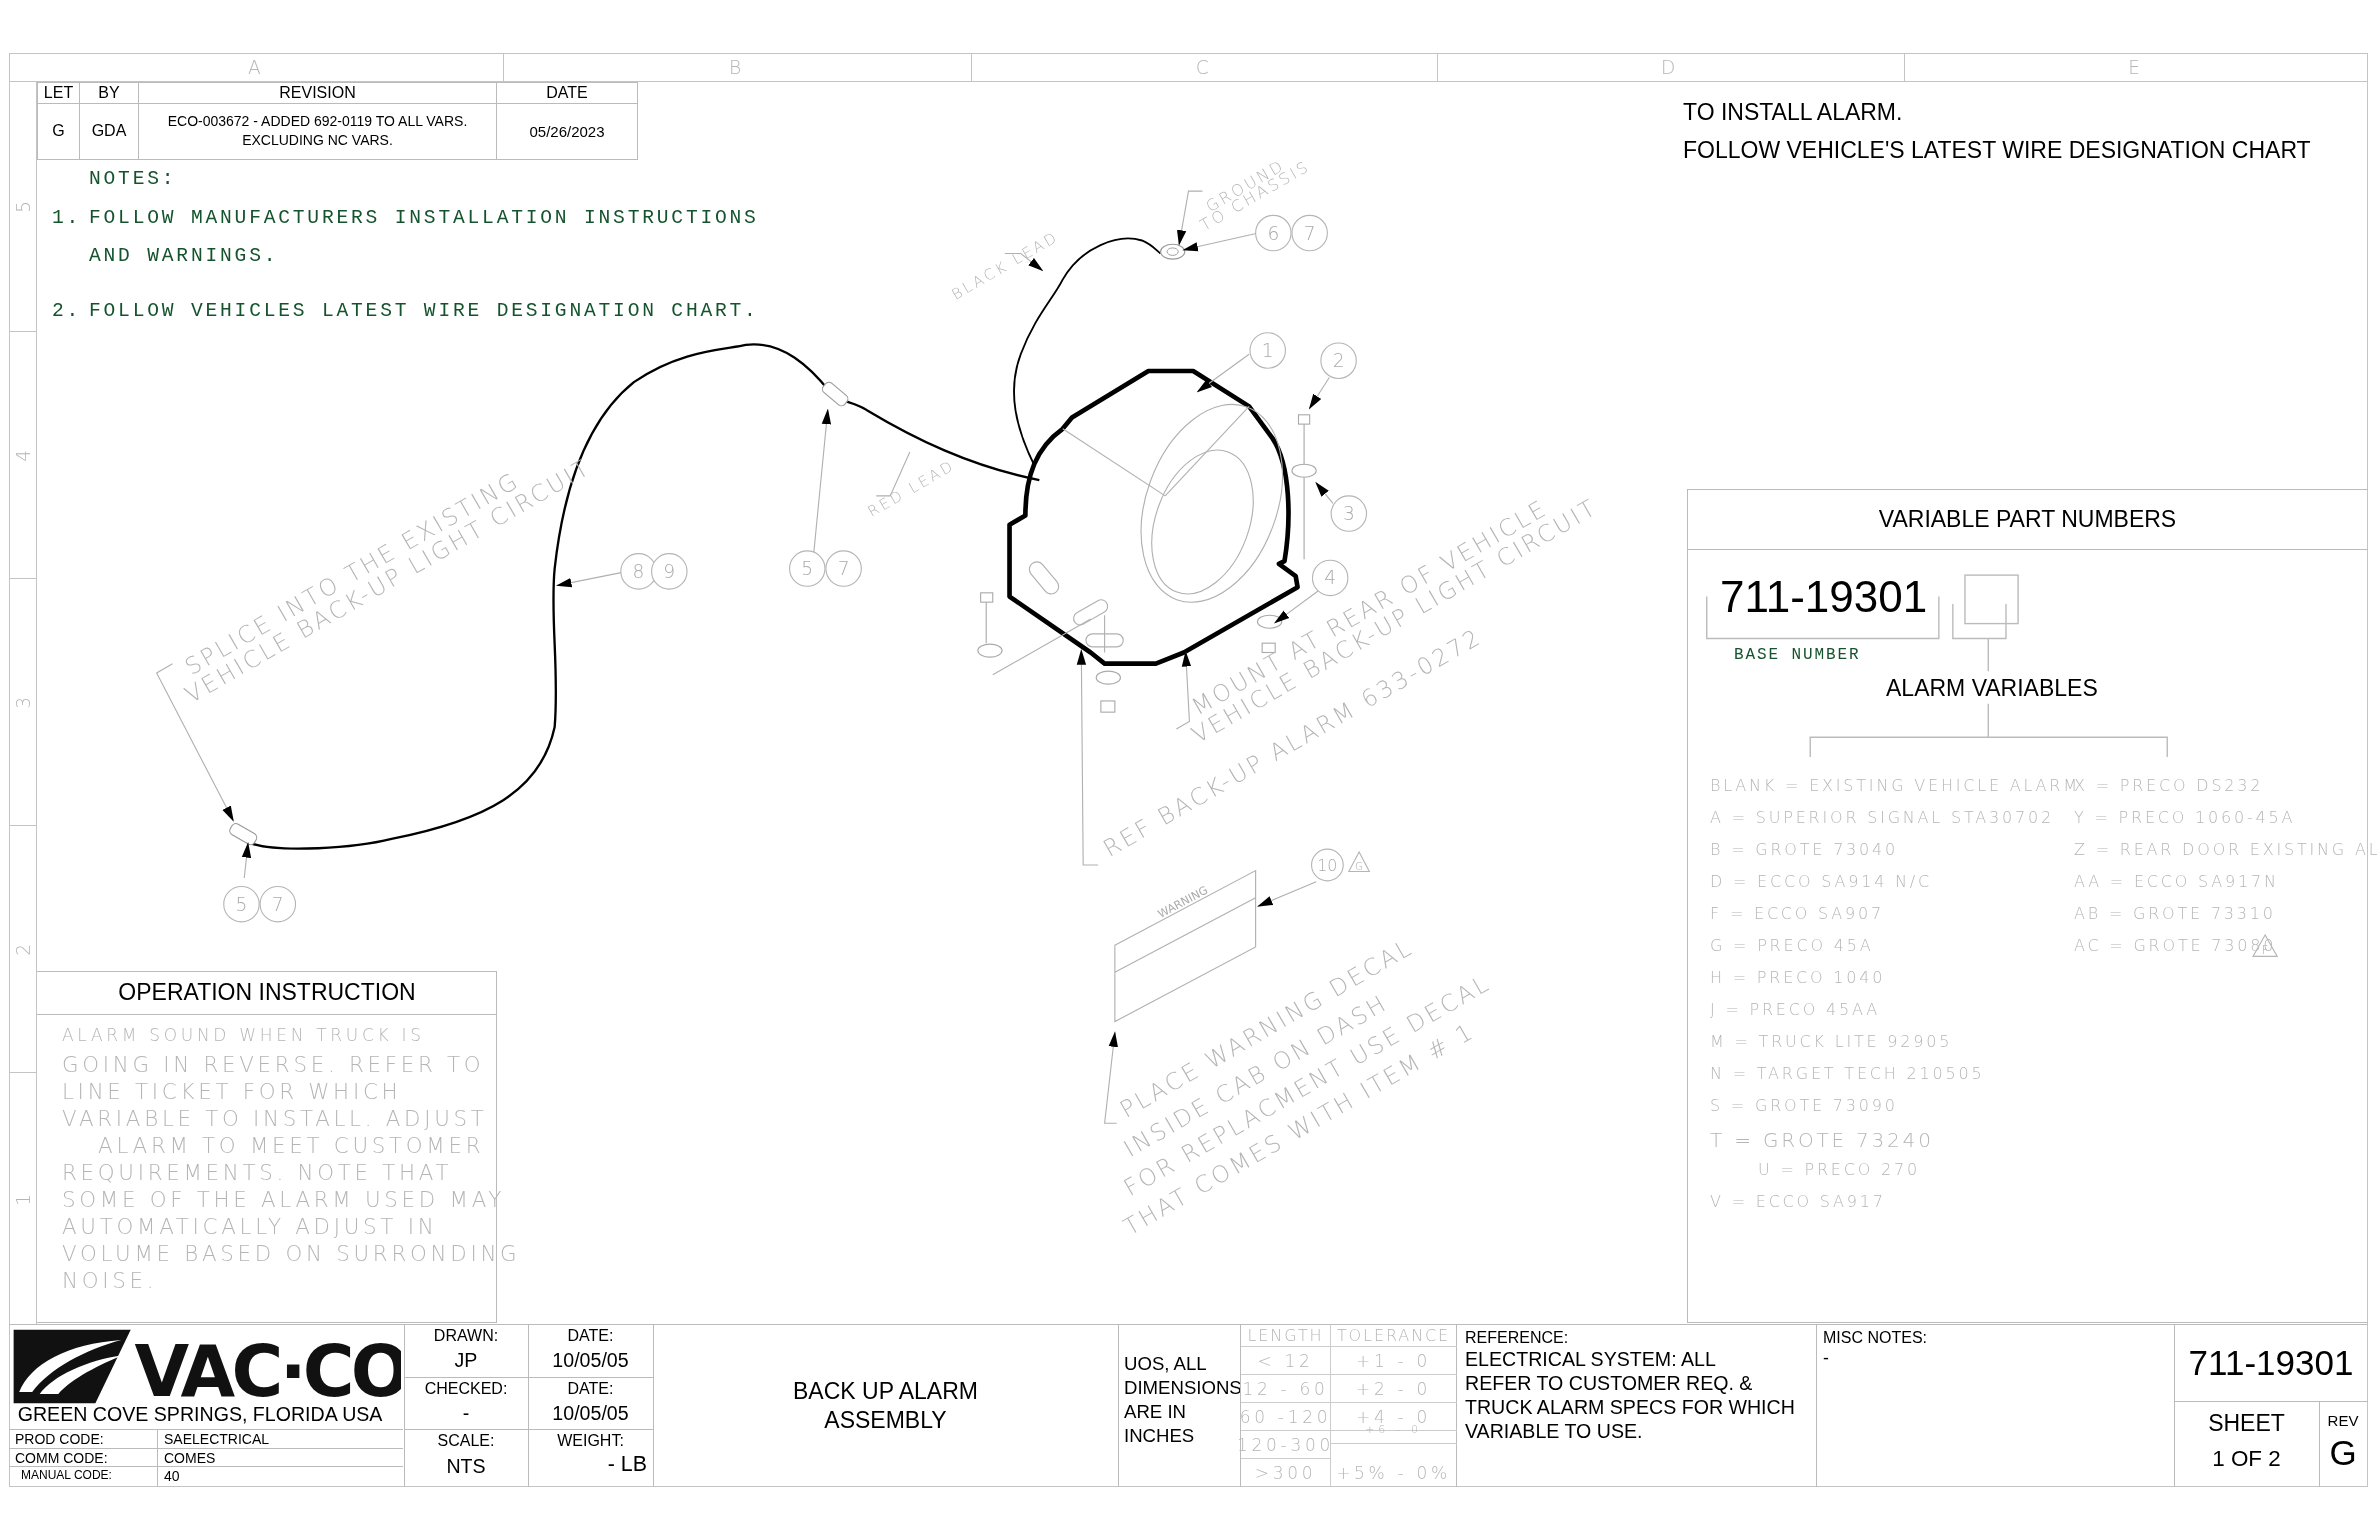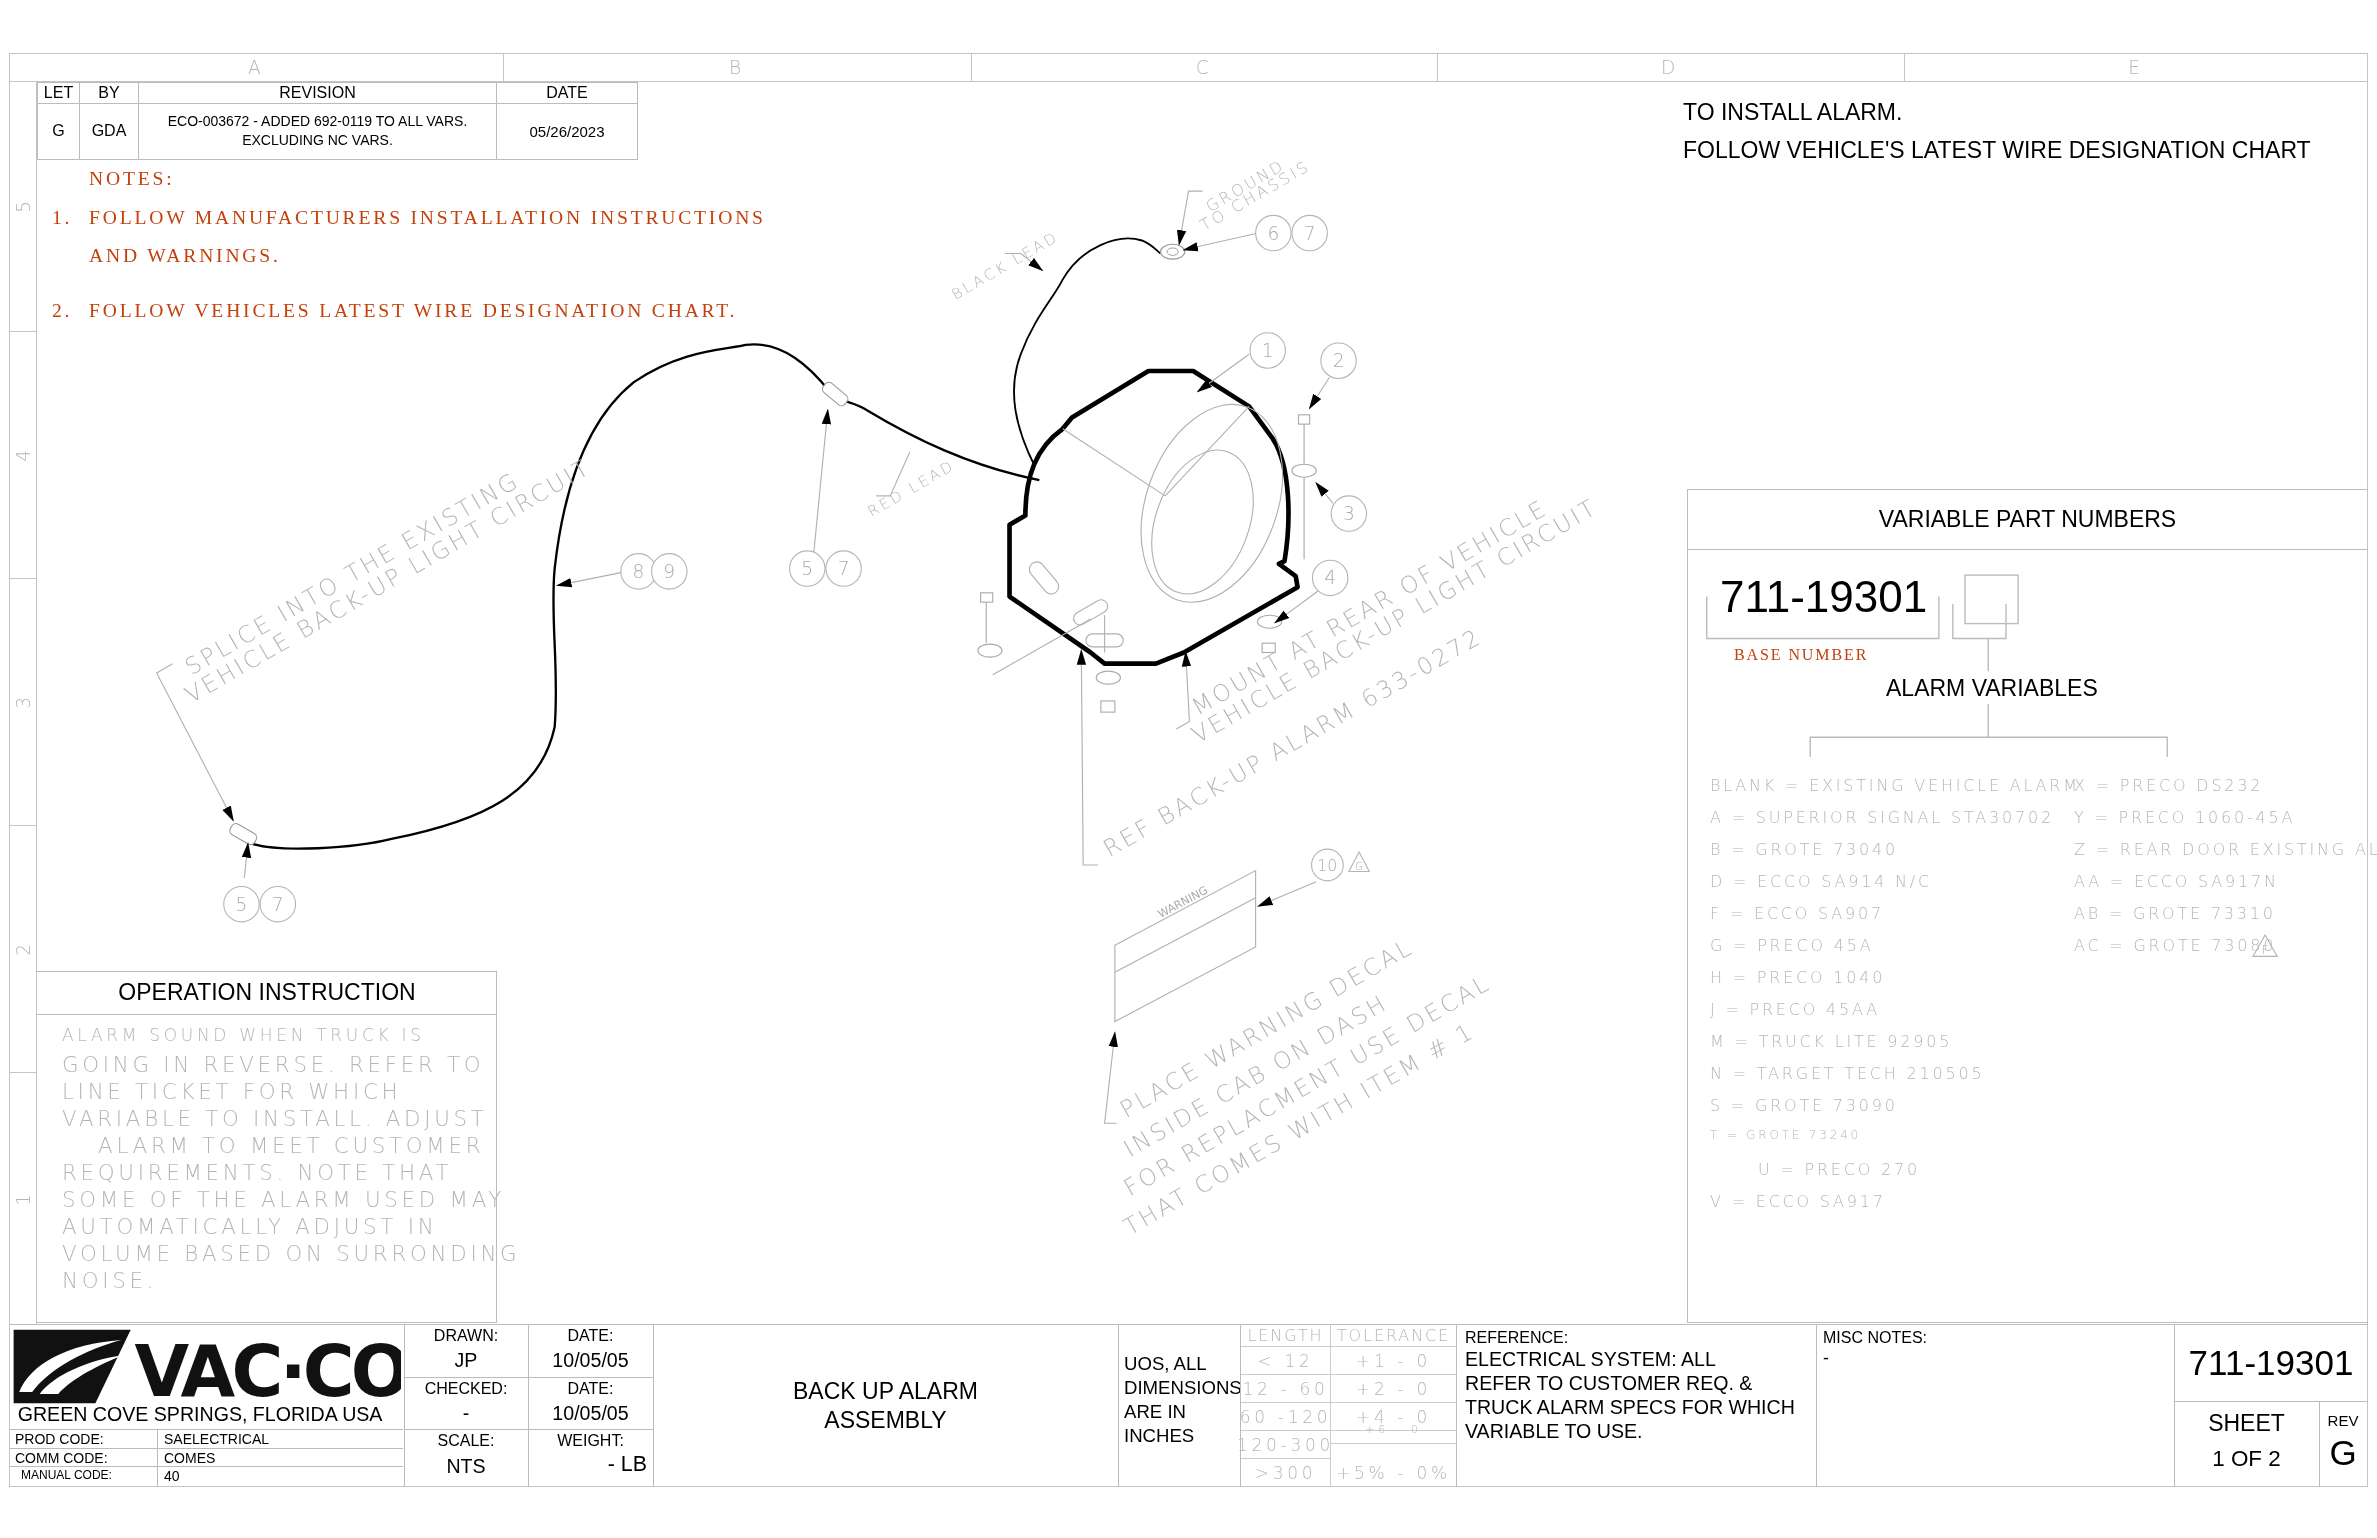--- a/index.html
+++ b/index.html
@@ -1,18 +1,18 @@
 <!DOCTYPE html>
 <html style="font-size:15px"><head>
 <meta charset="utf-8">
 <style>
   html, body { margin:0; padding:0; background:#ffffff; }
   body { width:2377px; height:1538px; position:relative; overflow:hidden; font-family:"Liberation Sans", sans-serif; color:#000; }
   .abs { position:absolute; box-sizing:border-box; }
-  .thin { color:#c2410c; font-family:Liberation Serif, serif; font-weight:200; letter-spacing:2.8px; }
+  .thin { color:#14532d; font-family:Liberation Mono, monospace; font-weight:200; letter-spacing:2.8px; }
   .cad { color:#b5b5b5; font-family:"DejaVu Sans", sans-serif; font-weight:200; letter-spacing:3.7px; white-space:nowrap; }
   .ctr { display:flex; align-items:center; justify-content:center; text-align:center; }
   svg text { font-family:"DejaVu Sans", sans-serif; }
 </style>
 </head>
 <body>
 
 <div class="abs" style="left:9.3px; top:53px; width:2359px; height:1434px; border:1.9px solid #c4c4c4;"></div>
 
 <div class="abs" style="left:9.3px; top:53px; width:2359px; height:29px; border-bottom:1.4px solid #c4c4c4;"></div>
@@ -214,21 +214,21 @@
   <div class="cad" style="font-size:16px; height:32px; letter-spacing:2.8px;">A = SUPERIOR SIGNAL STA30702</div>
   <div class="cad" style="font-size:16px; height:32px; letter-spacing:2.8px;">B = GROTE 73040</div>
   <div class="cad" style="font-size:16px; height:32px; letter-spacing:2.8px;">D = ECCO SA914 N/C</div>
   <div class="cad" style="font-size:16px; height:32px; letter-spacing:2.8px;">F = ECCO SA907</div>
   <div class="cad" style="font-size:16px; height:32px; letter-spacing:2.8px;">G = PRECO 45A</div>
   <div class="cad" style="font-size:16px; height:32px; letter-spacing:2.8px;">H = PRECO 1040</div>
   <div class="cad" style="font-size:16px; height:32px; letter-spacing:2.8px;">J = PRECO 45AA</div>
   <div class="cad" style="font-size:16px; height:32px; letter-spacing:2.8px;">M = TRUCK LITE 92905</div>
   <div class="cad" style="font-size:16px; height:32px; letter-spacing:2.8px;">N = TARGET TECH 210505</div>
   <div class="cad" style="font-size:16px; height:32px; letter-spacing:2.8px;">S = GROTE 73090</div>
-  <div class="cad" style="font-size:12px; height:32px; letter-spacing:2.8px;">T = GROTE 73240</div>
+  <div class="cad" style="font-size:20px; height:32px; letter-spacing:2.8px;">T = GROTE 73240</div>
   <div class="cad" style="font-size:16px; height:32px; letter-spacing:2.8px;margin-left:48px;">U = PRECO 270</div>
   <div class="cad" style="font-size:16px; height:32px; letter-spacing:2.8px;">V = ECCO SA917</div>
 </div>
 
 <div class="abs" style="left:2074px; top:776px;">
   <div class="cad" style="font-size:16px; height:32px; letter-spacing:2.8px;">X = PRECO DS232</div>
   <div class="cad" style="font-size:16px; height:32px; letter-spacing:2.8px;">Y = PRECO 1060-45A</div>
   <div class="cad" style="font-size:16px; height:32px; letter-spacing:2.8px;">Z = REAR DOOR EXISTING ALARM</div>
   <div class="cad" style="font-size:16px; height:32px; letter-spacing:2.8px;">AA = ECCO SA917N</div>
   <div class="cad" style="font-size:16px; height:32px; letter-spacing:2.8px;">AB = GROTE 73310</div>

